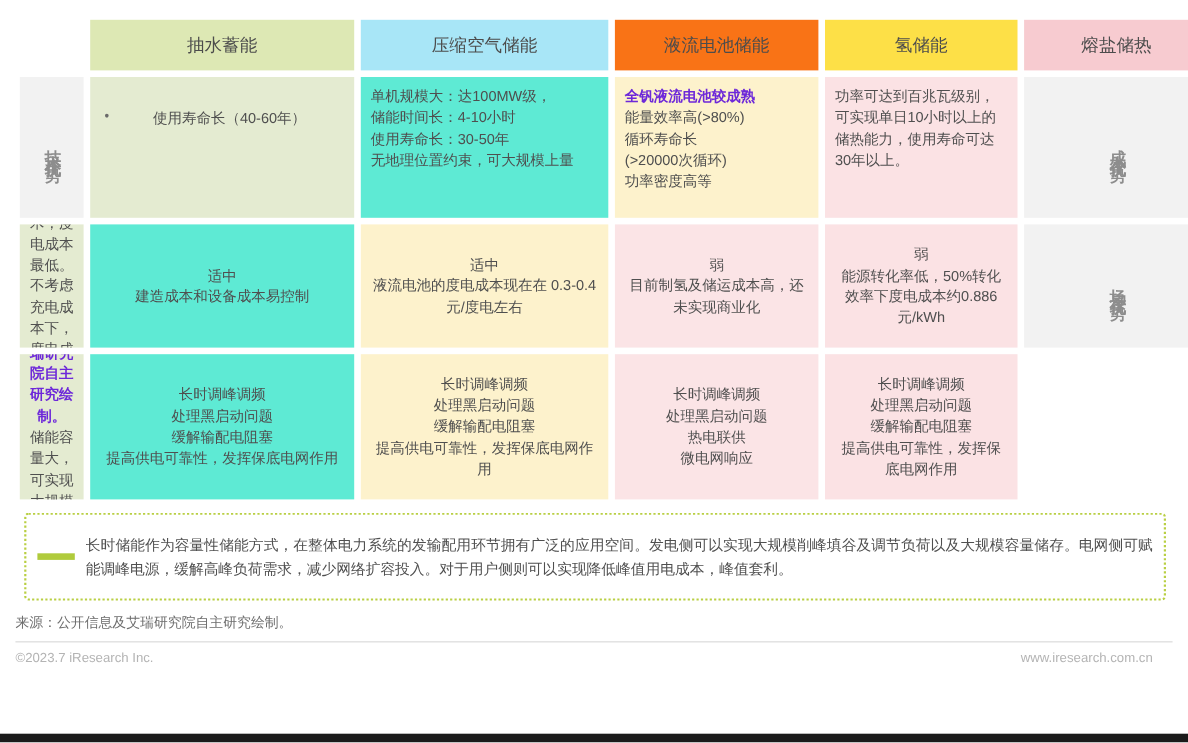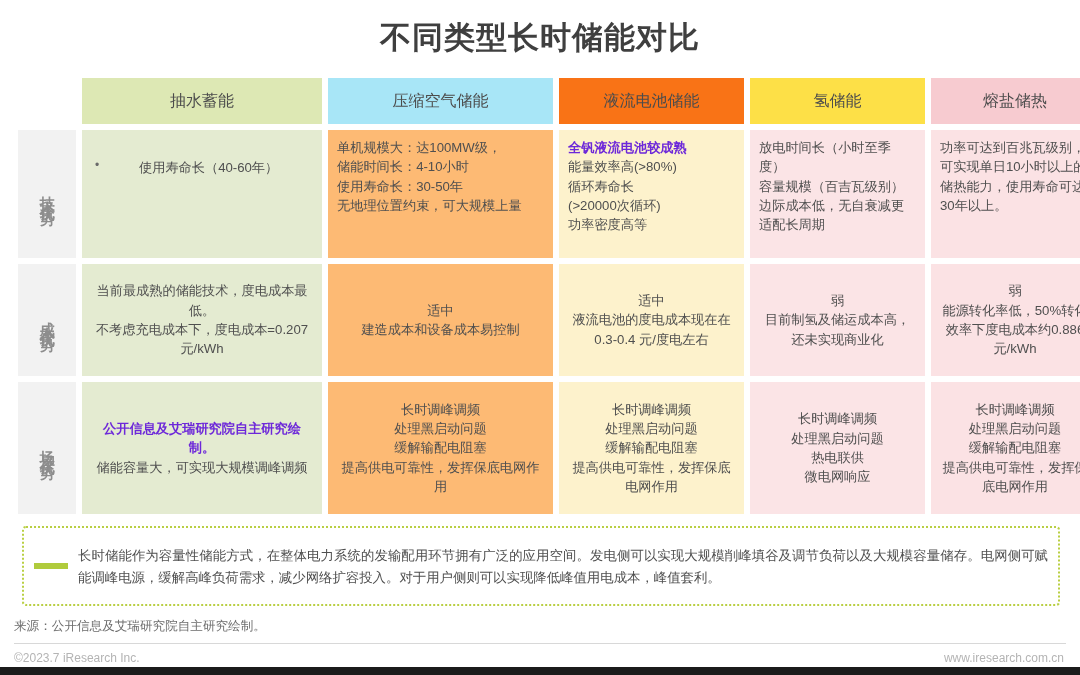--- a/index.html
+++ b/index.html
@@ -79,21 +79,21 @@
   }
   .bullets li:before{
     content:"\2022";
     position:absolute;left:4px;top:-1px;
     font-size:12px;color:#6a6a6a;
   }
 
   
   .c-green  {background:#e4ebd1;}
   .c-green-h{background:#dde8b4;}
-  .c-blue   {background:#fdba74;}
+  .c-blue   {background:#5eead4;}
   .c-blue-h {background:#a8e6f7;}
   .c-yellow {background:#fdf2cc;}
   .c-yellow-h{background:#f97316;}
   .c-pink   {background:#fbe4e6;}
   .c-pink-h {background:#fde047;}
   .c-pink2  {background:#fbe2e4;}
   .c-pink2-h{background:#f7cbd0;}
 
   
   .summary{
@@ -129,34 +129,33 @@
   .source{
     margin:12px 0 0 14px;
     font-size:12.6px;
     color:#6d6d6d;
   }
   .footline{
     margin:8px 14px 0 14px;
     border-top:1px solid #d8d8d8;
   }
   .footer{
-    margin:7px 16px 0 14px;
+    margin:7px 32px 0 14px;
     display:flex;justify-content:space-between;align-items:flex-start;
     font-size:12px;color:#b4b4b4;
   }
   .bottombar{
     position:absolute;left:0;right:0;bottom:0;height:8px;background:#1b1b1b;
   }
 </style>
 </head>
 <body>
 
 <div class="slide">
 
-  <div class="title">不同类型长时储能对比</div>
 
   <div class="table-wrap">
     <div class="grid">
 
       <div class="hdr-corner"></div>
       <div class="col-hdr c-green-h">抽水蓄能</div>
       <div class="col-hdr c-blue-h">压缩空气储能</div>
       <div class="col-hdr c-yellow-h">液流电池储能</div>
       <div class="col-hdr c-pink-h">氢储能</div>
       <div class="col-hdr c-pink2-h">熔盐储热</div>
@@ -171,23 +170,20 @@
 储能时间长：4-10小时
 使用寿命长：30-50年
 无地理位置约束，可大规模上量</div>
       <div class="cell top c-yellow">
         <div class="strong">全钒液流电池较成熟</div>
         <div style="white-space:pre-line">能量效率高(&gt;80%)
 循环寿命长
 (&gt;20000次循环)
 功率密度高等</div>
       </div>
-      <div class="cell top c-pink">放电时间长（小时至季度）
-容量规模（百吉瓦级别）
-边际成本低，无自衰减更适配长周期</div>
       <div class="cell top c-pink2">功率可达到百兆瓦级别，可实现单日10小时以上的储热能力，使用寿命可达30年以上。</div>
 
       <div class="rowlab">成本优势</div>
       <div class="cell center c-green">当前最成熟的储能技术，度电成本最低。
 不考虑充电成本下，度电成本=0.207 元/kWh</div>
       <div class="cell center c-blue">适中
 建造成本和设备成本易控制</div>
       <div class="cell center c-yellow">适中
 液流电池的度电成本现在在 0.3-0.4 元/度电左右</div>
       <div class="cell center c-pink">弱

